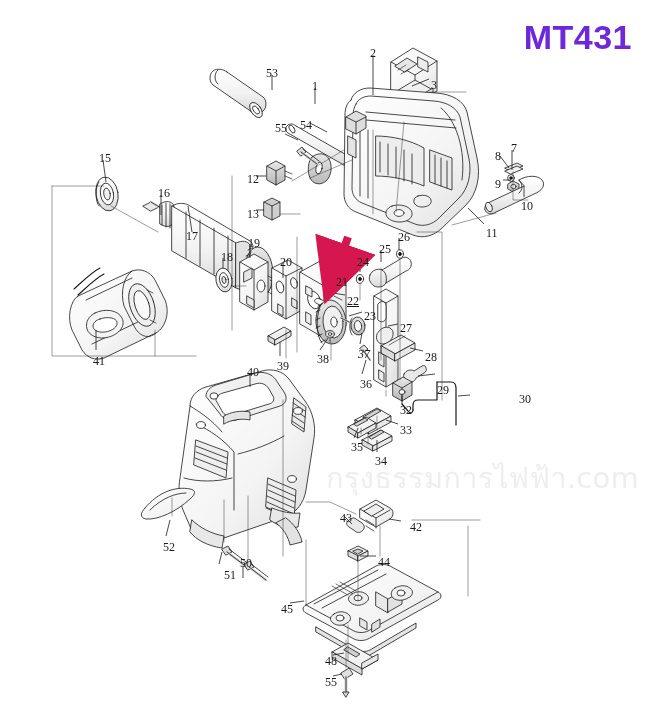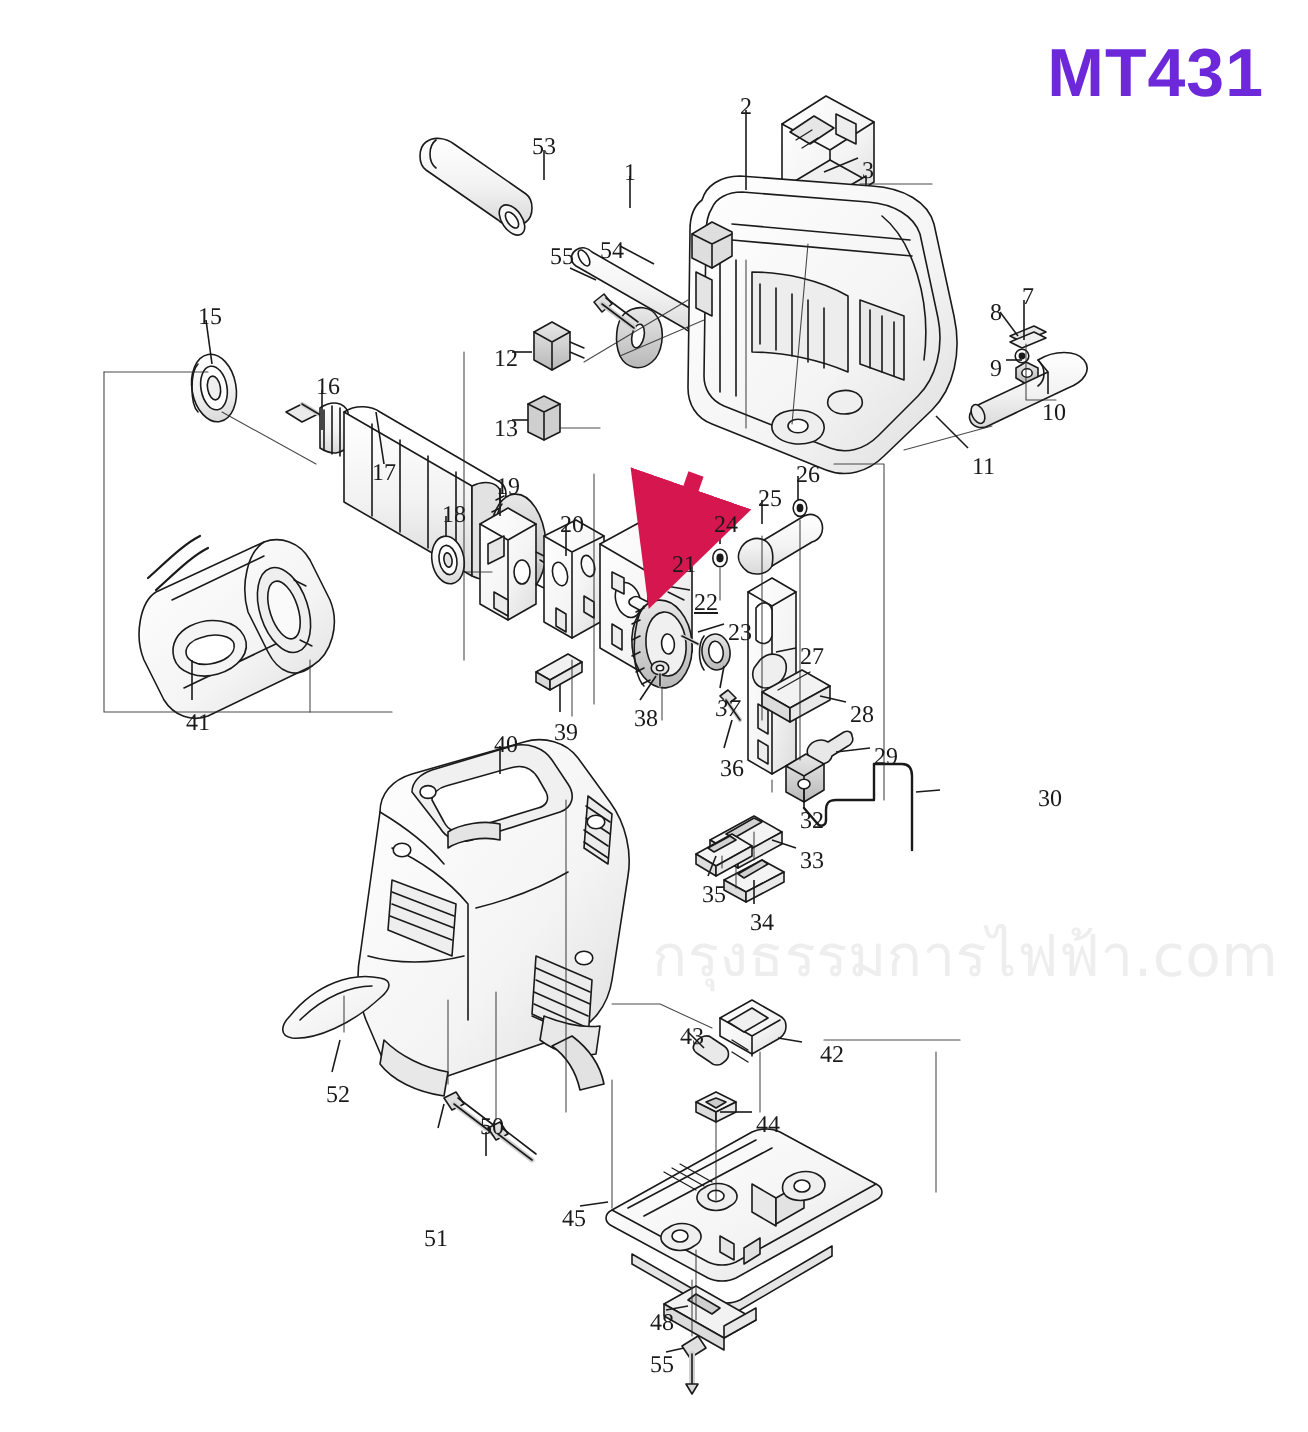--- a/index.html
+++ b/index.html
@@ -572,36 +572,36 @@
       <div class="lbl" style="left: 248px; top: 237px;">19</div>
       <div class="lbl" style="left: 280px; top: 256px;">20</div>
       <div class="lbl" style="left: 336px; top: 276px;">21</div>
       <div class="lbl" style="left: 347px; top: 295px; text-decoration: underline;">22</div>
       <div class="lbl" style="left: 364px; top: 310px;">23</div>
       <div class="lbl" style="left: 357px; top: 256px;">24</div>
       <div class="lbl" style="left: 379px; top: 243px;">25</div>
       <div class="lbl" style="left: 398px; top: 231px;">26</div>
       <div class="lbl" style="left: 400px; top: 322px;">27</div>
       <div class="lbl" style="left: 425px; top: 351px;">28</div>
-      <div class="lbl" style="left: 437px; top: 372px; text-align: center;">29</div>
+      <div class="lbl" style="left: 437px; top: 384px; text-align: center;">29</div>
       <div class="lbl" style="left: 472px; top: 393px; margin-left: 47px;">30</div>
       <div class="lbl" style="left: 400px; top: 404px;">32</div>
       <div class="lbl" style="left: 400px; top: 424px;">33</div>
       <div class="lbl" style="left: 375px; top: 455px;">34</div>
       <div class="lbl" style="left: 351px; top: 441px;">35</div>
       <div class="lbl" style="left: 360px; top: 378px;">36</div>
       <div class="lbl" style="left: 358px; top: 348px; font-style: italic;">37</div>
       <div class="lbl" style="left: 317px; top: 353px;">38</div>
       <div class="lbl" style="left: 277px; top: 360px;">39</div>
       <div class="lbl" style="left: 247px; top: 366px;">40</div>
       <div class="lbl" style="left: 93px; top: 355px;">41</div>
       <div class="lbl" style="left: 410px; top: 521px;">42</div>
       <div class="lbl" style="left: 340px; top: 512px;">43</div>
       <div class="lbl" style="left: 378px; top: 556px;">44</div>
       <div class="lbl" style="left: 281px; top: 603px;">45</div>
       <div class="lbl" style="left: 325px; top: 655px;">48</div>
       <div class="lbl" style="left: 325px; top: 676px;">55</div>
       <div class="lbl" style="left: 240px; top: 557px;">50</div>
-      <div class="lbl" style="left: 212px; top: 569px; margin-top: 44px;">51</div>
+      <div class="lbl" style="left: 224px; top: 569px;">51</div>
       <div class="lbl" style="left: 163px; top: 541px;">52</div>
     </div>
 
 </div>
 
 </body></html>

